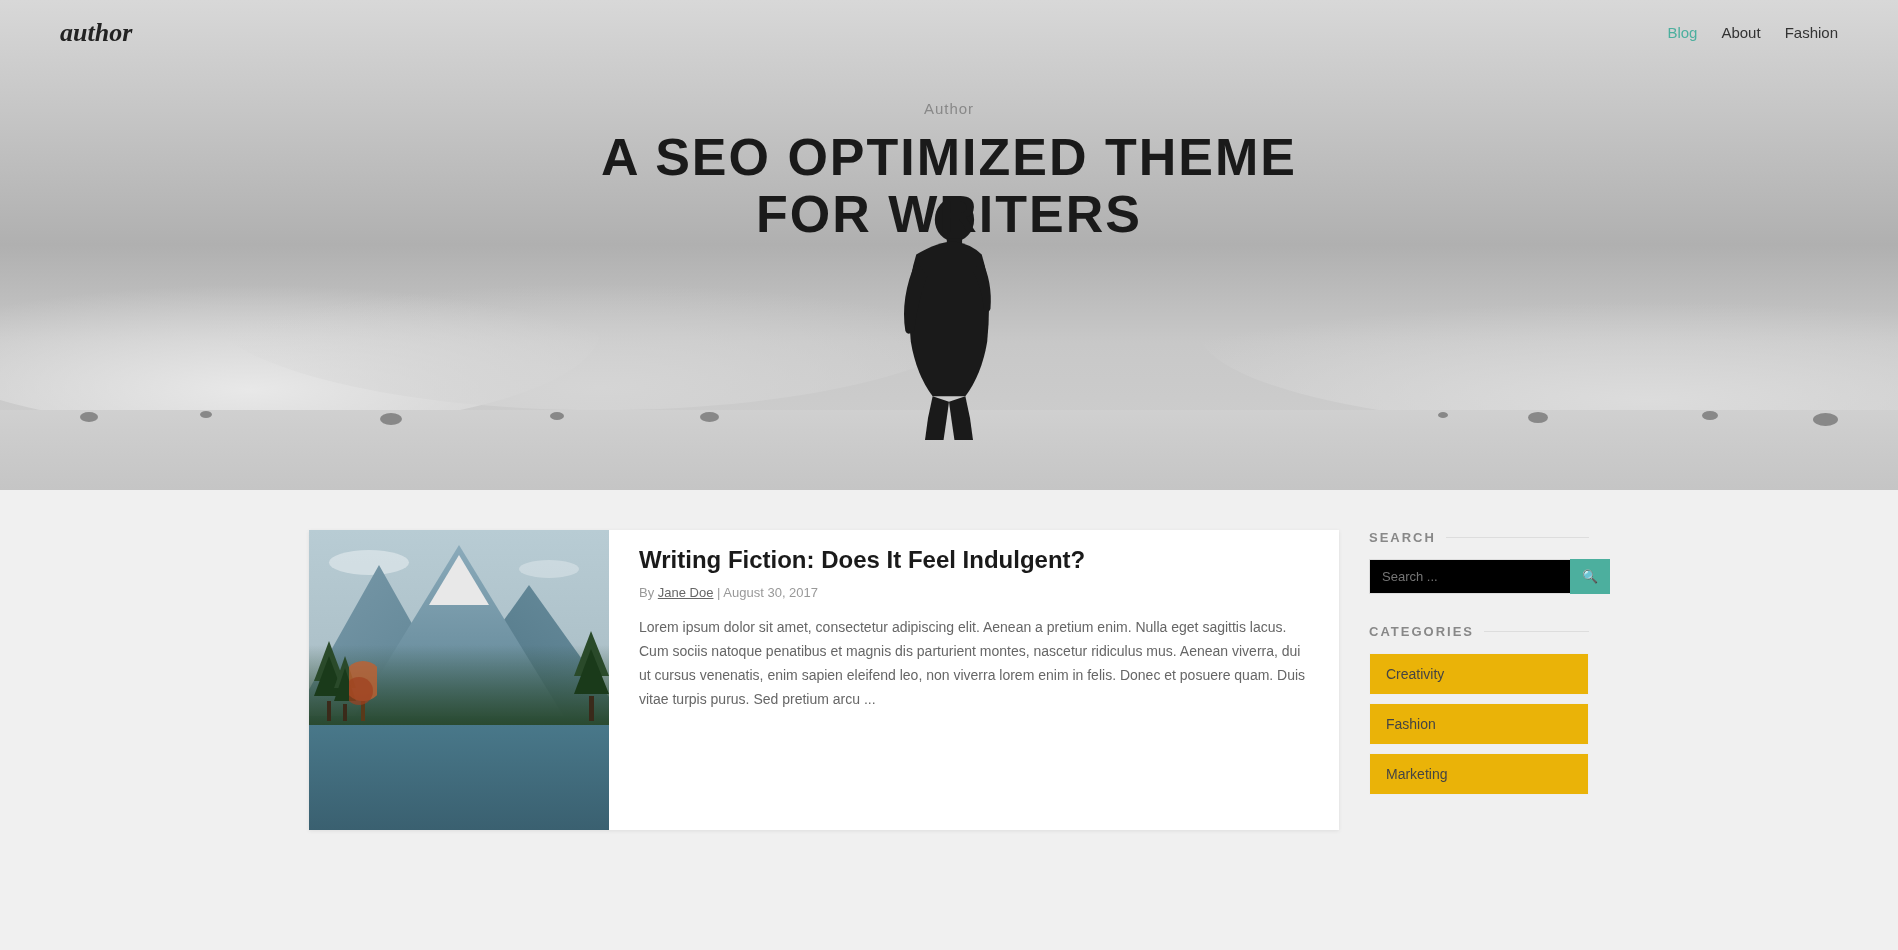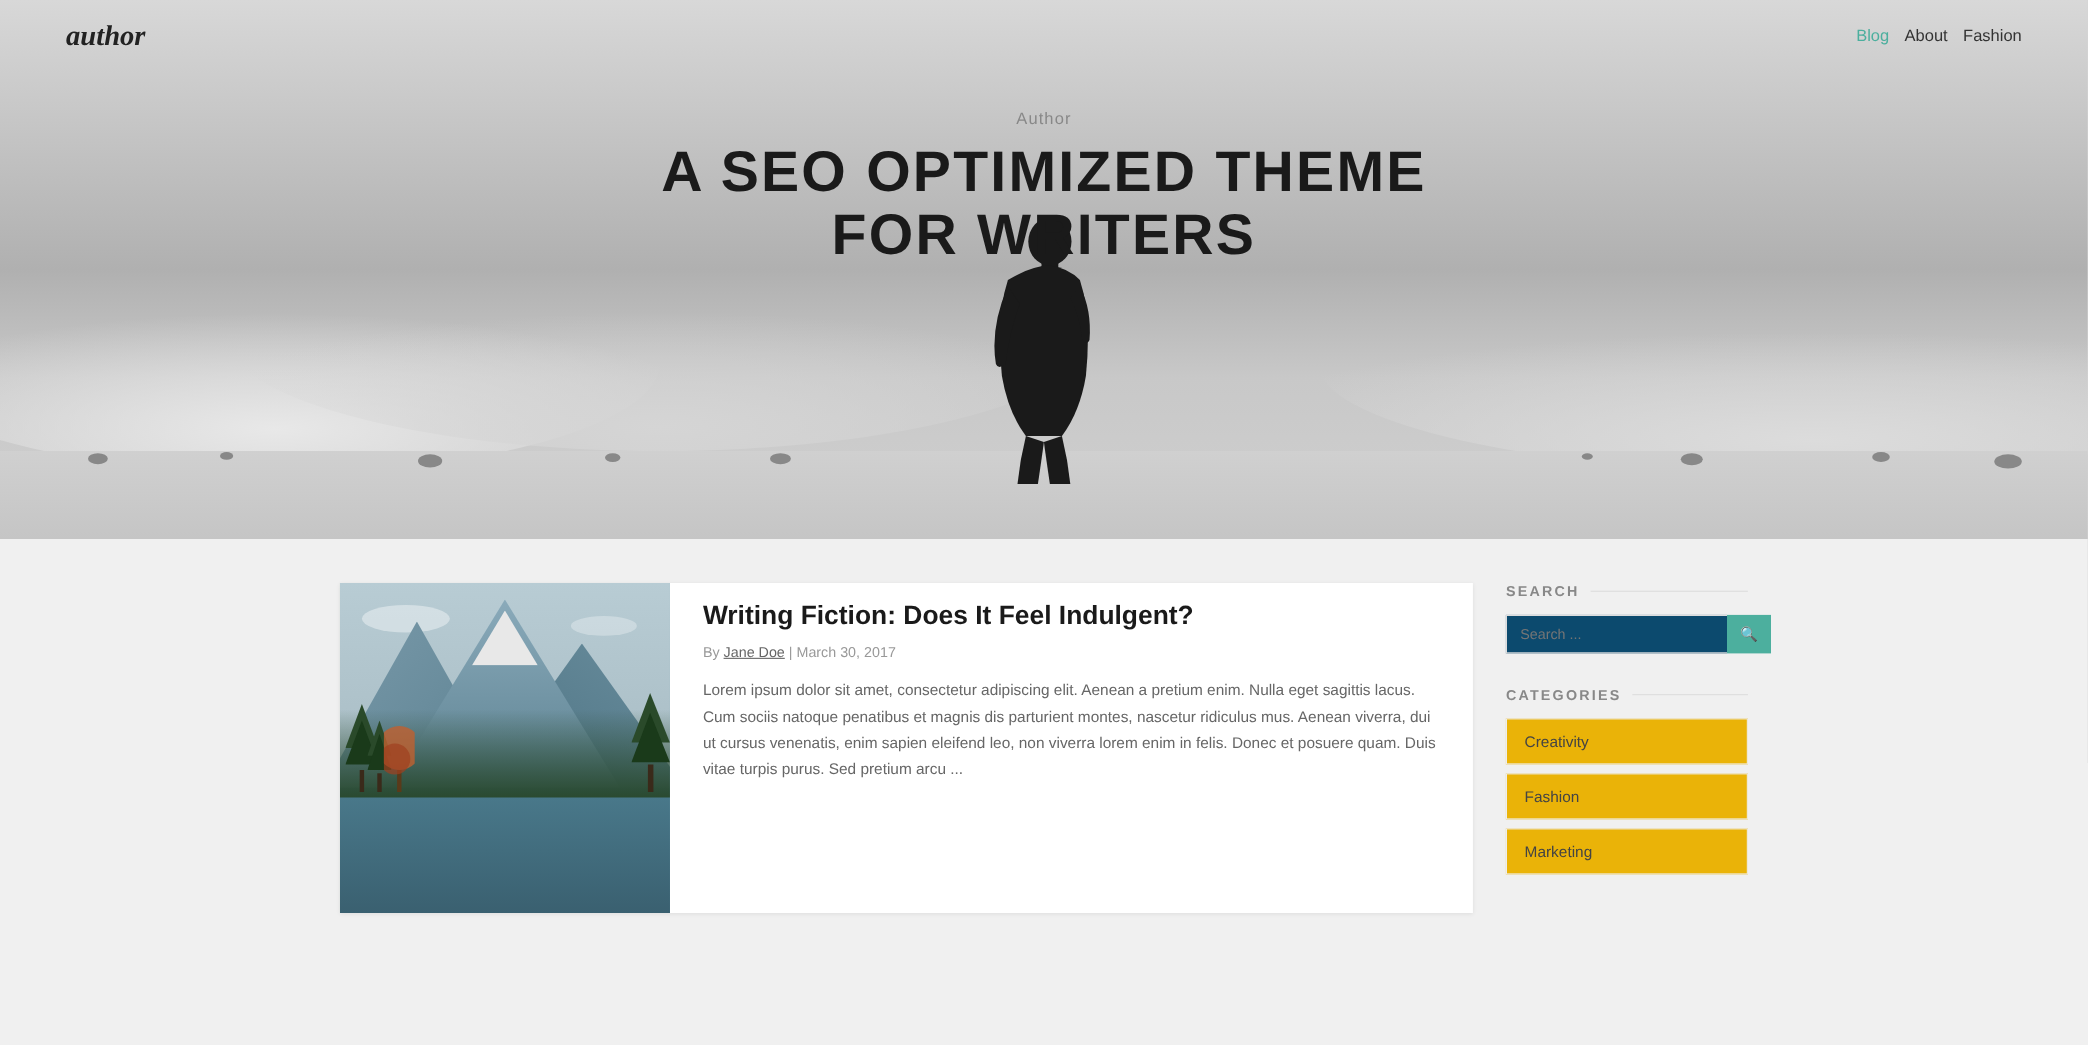--- a/index.html
+++ b/index.html
@@ -18,21 +18,21 @@
     }
     .logo {
       font-family: Georgia, serif;
       font-style: italic;
       font-size: 26px;
       font-weight: bold;
       color: #222;
     }
     .nav {
       display: flex;
-      gap: 14px;
+      gap: 24px;
       list-style: none;
     }
     .nav a {
       text-decoration: none;
       font-family: Arial, sans-serif;
       font-size: 15px;
       color: #333;
     }
     .nav a.active { color: #4caf9e; }
 
@@ -288,21 +288,21 @@
     }
     .search-input {
       flex: 1;
       padding: 9px 12px;
       border: 1px solid #ddd;
       border-right: none;
       font-family: Arial, sans-serif;
       font-size: 13px;
       color: #999;
       outline: none;
-      background: #0c4a6e;
+      background: #000000;
     }
     .search-btn {
       background: #4caf9e;
       border: none;
       padding: 9px 12px;
       cursor: pointer;
       color: #fff;
       font-size: 13px;
     }
     .category-item {
@@ -431,21 +431,21 @@
               <circle cx="10" cy="40" r="14" fill="#a04020" opacity="0.7"></circle>
             </svg>
           </div>
         </div>
       </div>
 
       <div class="post-body">
         <h2 class="post-title">Writing Fiction: Does It Feel Indulgent?</h2>
         <div class="post-meta">
           By <span class="author">Jane Doe</span>
-          | <span>March 30, 2017</span>
+          | <span>August 30, 2017</span>
         </div>
         <p class="post-excerpt">Lorem ipsum dolor sit amet, consectetur adipiscing elit. Aenean a pretium enim. Nulla eget sagittis lacus. Cum sociis natoque penatibus et magnis dis parturient montes, nascetur ridiculus mus. Aenean viverra, dui ut cursus venenatis, enim sapien eleifend leo, non viverra lorem enim in felis. Donec et posuere quam. Duis vitae turpis purus. Sed pretium arcu ...</p>
       </div>
     </article>
   </main>
 
   <aside class="sidebar">
 
     <div class="sidebar-section">
       <div class="sidebar-heading">SEARCH</div>

